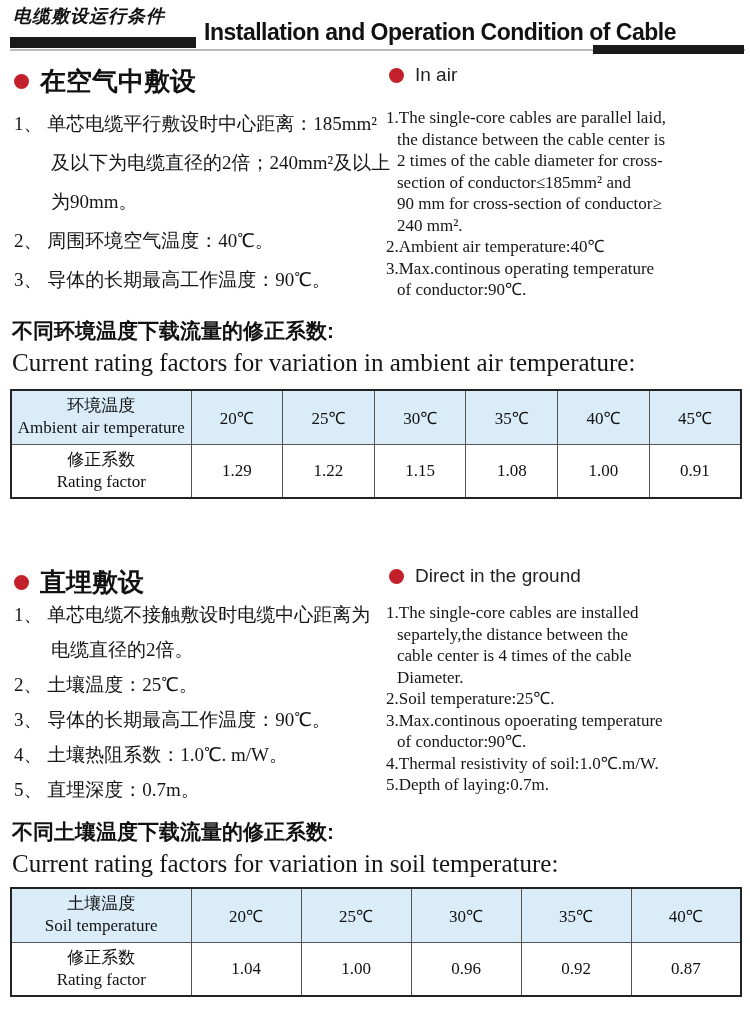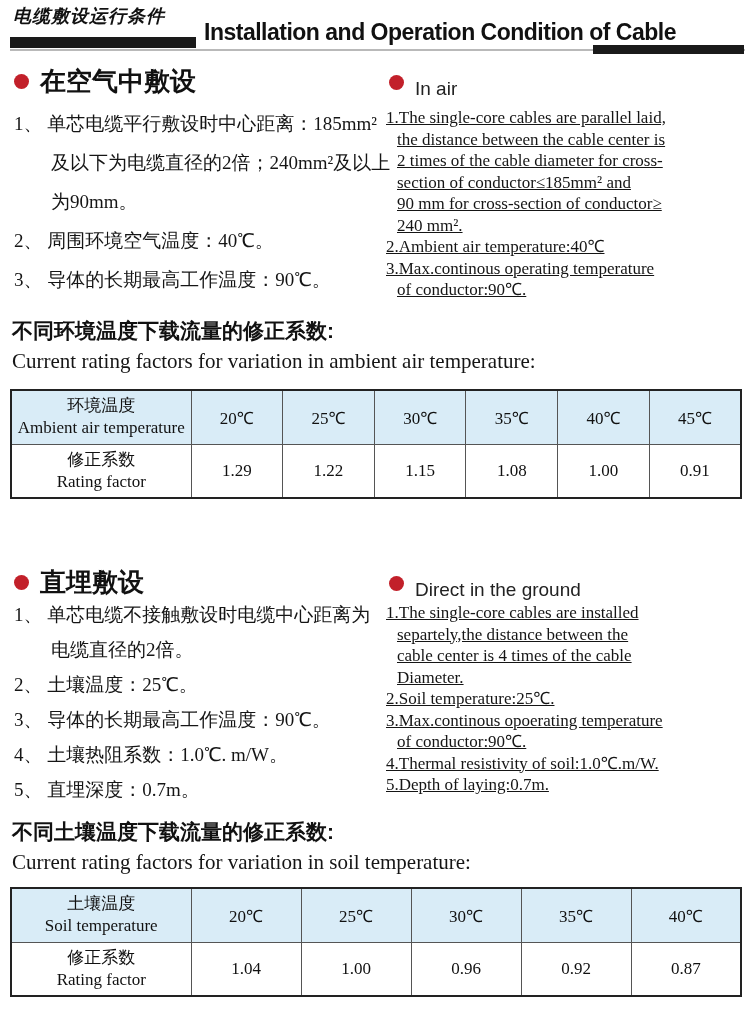--- a/index.html
+++ b/index.html
@@ -28,39 +28,39 @@
     position:absolute;left:204px;top:19px;
     font-family:"Liberation Sans", sans-serif;font-weight:bold;
     font-size:23px;letter-spacing:-0.5px;color:#111;white-space:nowrap;text-align:right;
   }
   .rule{position:absolute;left:10px;top:49px;width:735px;height:2px;background:#b9b9b9;}
   .bar-right{position:absolute;left:593px;top:45px;width:151px;height:9px;background:var(--bar-black);}
   
   .bullet-row{position:absolute;display:flex;align-items:center;gap:11px;white-space:nowrap;}
   .bullet{width:15px;height:15px;border-radius:50%;background:var(--accent-red);flex:0 0 auto;}
   .bullet-label-zh{font-family:"Liberation Sans", sans-serif;font-weight:bold;font-size:26px;color:#111;}
-  .bullet-label-en{font-family:"Liberation Sans", sans-serif;font-weight:400;font-size:19px;color:#222;margin-top:14px;}
+  .bullet-label-en{font-family:"Liberation Sans", sans-serif;font-weight:400;font-size:19px;color:#222;}
   
   .zh-lines{position:absolute;font-size:19px;color:#151515;}
   .zh-lines .line{white-space:nowrap;}
   .zh-lines.air .line{height:39px;line-height:39px;}
   .zh-lines.ground .line{height:35px;line-height:35px;}
   .zh-lines .cont{padding-left:37px;}
-  .en-lines{position:absolute;font-size:17px;color:#151515;text-decoration:underline;}
+  .en-lines{position:absolute;font-size:17px;color:#151515;}
   .en-lines .line{height:21.5px;line-height:21.5px;white-space:nowrap;}
   .en-lines .cont{padding-left:11px;}
   
   .tbl-title-zh{
     position:absolute;left:12px;
     font-family:"Liberation Sans", sans-serif;font-weight:bold;
     font-size:21px;color:#111;white-space:nowrap;
   }
   .tbl-title-en{
     position:absolute;left:12px;
-    font-size:21px;color:#151515;white-space:nowrap;
+    font-size:25px;color:#151515;white-space:nowrap;
   }
   
   table.factor{
     position:absolute;left:10px;width:732px;
     border-collapse:collapse;table-layout:fixed;
     font-size:17px;color:#111;
     border:2px solid #222;
   }
   table.factor th, table.factor td{
     border:1px solid #555;text-align:center;vertical-align:middle;

